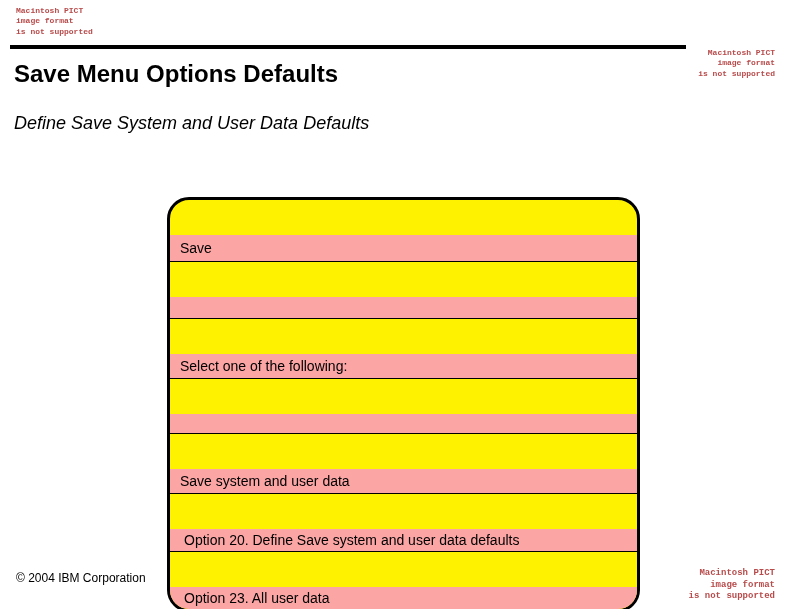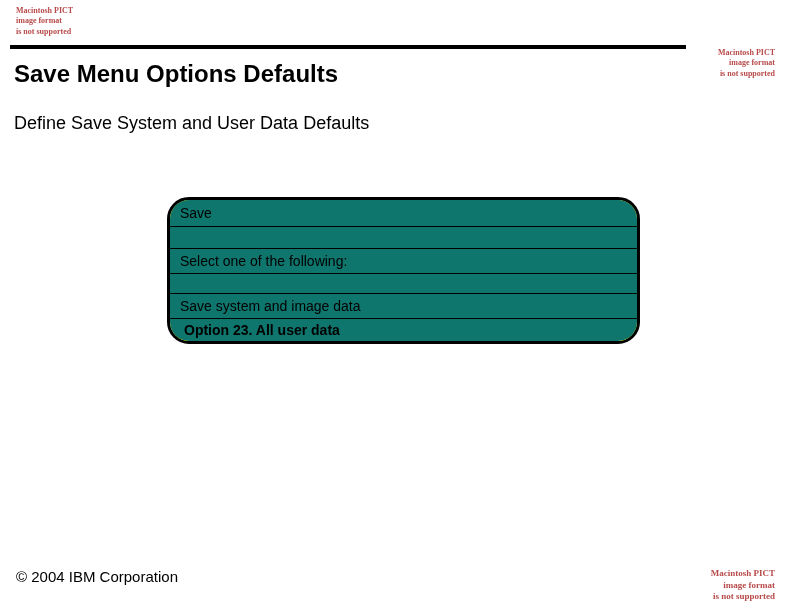--- a/index.html
+++ b/index.html
@@ -9,21 +9,21 @@
     }
     body {
       width: 791px;
       height: 609px;
       background: #ffffff;
       font-family: Arial, Helvetica, sans-serif;
       position: relative;
     }
     .pict-placeholder {
       position: absolute;
-      font-family: Liberation Serif, serif;
+      font-family: Liberation Mono, monospace;
       font-size: 8px;
       font-weight: bold;
       color: #b84a4a;
       line-height: 1.3;
       text-align: left;
     }
     .pict-top-left {
       top: 6px;
       left: 16px;
     }
@@ -52,42 +52,43 @@
       left: 14px;
       font-size: 24px;
       font-weight: bold;
       color: #000000;
     }
     .subtitle {
       position: absolute;
       top: 113px;
       left: 14px;
       font-size: 18px;
+      font-style: italic;
       color: #000000;
     }
     .menu-panel {
       position: absolute;
       top: 197px;
       left: 167px;
       width: 473px;
       border: 3px solid #000000;
       border-radius: 22px;
       overflow: hidden;
       background: #fff200;
     }
     .menu-row {
       border-bottom: 1px solid #000000;
       padding: 4px 10px 4px 10px;
       font-size: 14px;
       color: #000000;
-      background: #0f766e;
+      background: #fca5a5;
+      margin-top: 35px;
     }
     .menu-row:last-child {
       border-bottom: none;
-      font-weight: bold;
     }
     .menu-title-row {
       padding: 5px 10px 5px 10px;
     }
     .menu-blank-row {
       height: 22px;
       padding: 0;
     }
     .menu-prompt-row {
       padding: 4px 10px 4px 10px;
@@ -99,21 +100,21 @@
     .menu-header-row {
       padding: 4px 10px 4px 10px;
     }
     .menu-option-row {
       padding: 3px 10px 3px 14px;
     }
     .copyright {
       position: absolute;
       bottom: 24px;
       left: 16px;
-      font-size: 15px;
+      font-size: 12px;
       color: #000000;
     }
   </style>
 </head>
 <body>
 
 <div class="pict-placeholder pict-top-left">
   <span style="white-space: pre-line; display: block;">Macintosh PICT
 image format
 is not supported</span>
@@ -135,17 +136,18 @@
 
 <h1 class="title">Save Menu Options Defaults</h1>
 
 <div class="subtitle">Define Save System and User Data Defaults</div>
 
 <div class="menu-panel">
   <div class="menu-row menu-title-row">Save</div>
   <div class="menu-row menu-blank-row"></div>
   <div class="menu-row menu-prompt-row">Select one of the following:</div>
   <div class="menu-row menu-spacer-row"></div>
-  <div class="menu-row menu-header-row">Save system and image data</div>
+  <div class="menu-row menu-header-row">Save system and user data</div>
+  <div class="menu-row menu-option-row">Option 20. Define Save system and user data defaults</div>
   <div class="menu-row menu-option-row">Option 23. All user data</div>
 </div>
 
 <div class="copyright">© 2004 IBM Corporation</div>
 
 </body></html>

